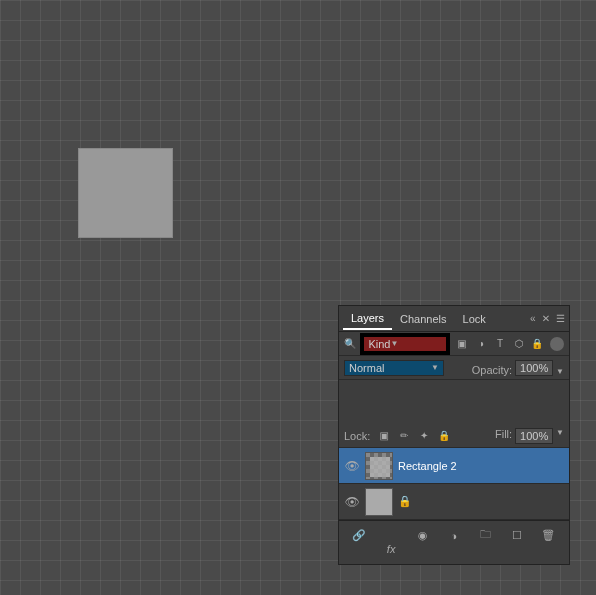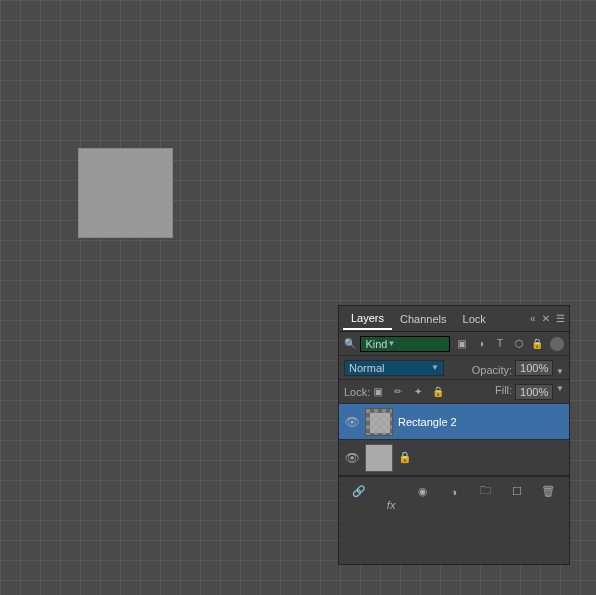--- a/index.html
+++ b/index.html
@@ -80,22 +80,22 @@
       align-items: center;
       padding: 3px 5px;
       gap: 4px;
       border-bottom: 1px solid #2a2a2a;
       height: 24px;
     }
 
     .filter-select {
       display: flex;
       align-items: center;
-      background: #14532d;
-      border: 1px solid #000000;
+      background: #7f1d1d;
+      border: 4px solid #000000;
       padding: 1px 4px;
       flex: 1;
       font-size: 11px;
       color: #ccc;
       cursor: pointer;
     }
 
     .filter-icons {
       display: flex;
       gap: 3px;
@@ -164,22 +164,24 @@
     .dropdown-arrow {
       color: #aaa;
       font-size: 8px;
     }
 
     
     .lock-row {
       display: flex;
       align-items: center;
       padding: 3px 5px;
+      gap: 6px;
       border-bottom: 1px solid #2a2a2a;
       height: 24px;
+      margin-top: 44px;
     }
 
     .lock-label {
       color: #aaa;
       font-size: 11px;
     }
 
     .lock-icons {
       display: flex; gap: 4px;
     }

